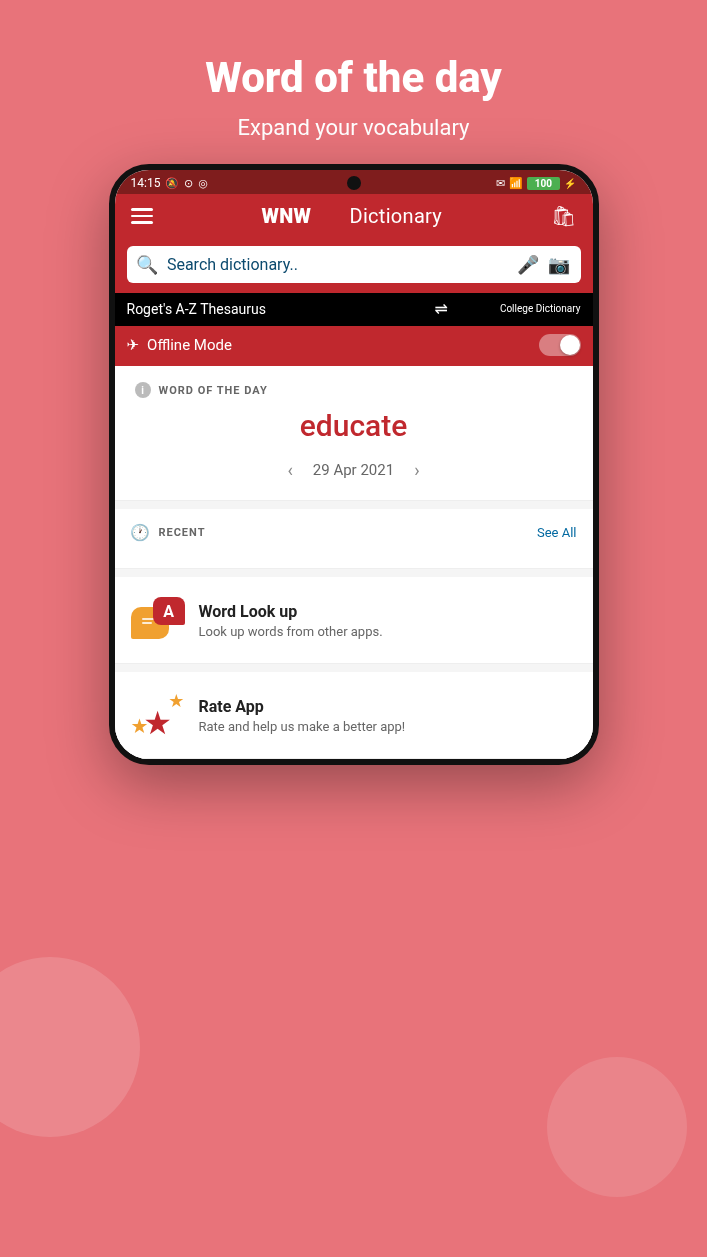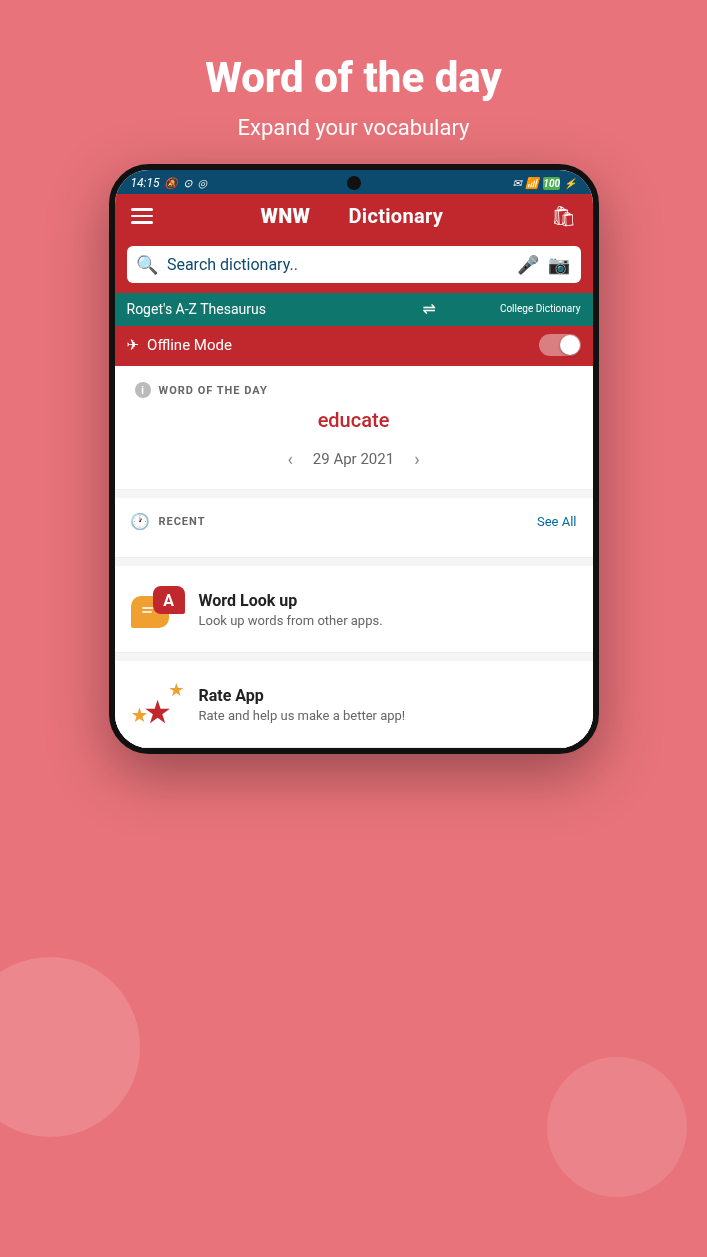--- a/index.html
+++ b/index.html
@@ -58,28 +58,27 @@
       background: #fff;
       border-radius: 40px;
       border: 6px solid #111;
       overflow: hidden;
       position: relative;
       box-shadow: 0 20px 60px rgba(0,0,0,0.35);
     }
 
     
     .status-bar {
-      background: #0c4a6e;
+      background: #7f1d1d;
       display: flex;
       justify-content: space-between;
       align-items: center;
       padding: 6px 16px 4px 16px;
       color: white;
       font-size: 12px;
-      font-style: italic;
     }
     .status-left {
       display: flex;
       align-items: center;
       gap: 5px;
     }
     .status-center {
       position: absolute;
       left: 50%;
       transform: translateX(-50%);
@@ -106,21 +105,21 @@
       padding: 10px 16px;
       color: white;
     }
     .app-bar-title {
       font-size: 20px;
       font-weight: 700;
       color: white;
       letter-spacing: 0.3px;
     }
     .app-bar-title span {
-      font-weight: 700;
+      font-weight: 400;
       margin-left: 33px;
     }
     .hamburger-icon {
       display: flex;
       flex-direction: column;
       gap: 4px;
       cursor: pointer;
     }
     .hamburger-icon div {
       width: 22px;
@@ -155,27 +154,27 @@
       color: #0c4a6e;
       font-size: 16px;
     }
     .mic-icon, .camera-icon-search {
       color: #999;
       font-size: 18px;
     }
 
     
     .toolbar-row {
-      background: #0f766e;
+      background: #000000;
       display: flex;
       align-items: center;
       padding: 6px 12px 8px 12px;
       color: white;
       font-size: 14px;
-      gap: 16px;
+      gap: 4px;
     }
     .toolbar-thesaurus {
       flex: 1;
       font-size: 14px;
       color: white;
     }
     .toolbar-switch-icon {
       margin: 0 8px;
       font-size: 16px;
       color: white;
@@ -249,21 +248,21 @@
       border-radius: 50%;
       display: flex;
       align-items: center;
       justify-content: center;
       color: white;
       font-size: 10px;
       font-weight: 700;
     }
     .wotd-word {
       color: #c0282e;
-      font-size: 20px;
+      font-size: 30px;
       font-weight: 500;
       text-align: center;
       margin: 10px 0 16px 0;
     }
     .wotd-date-row {
       display: flex;
       align-items: center;
       justify-content: center;
       gap: 20px;
       color: #666;
@@ -429,21 +428,21 @@
       <span style="font-size:11px;">🔕</span>
       <span style="font-size:11px;">⊙</span>
       <span style="font-size:11px;">◎</span>
     </div>
     <div class="status-center">
       <div class="camera-dot"></div>
     </div>
     <div class="status-right">
       <span style="font-size:11px;">✉</span>
       <span style="font-size:11px;">📶</span>
-      <span style="font-size:10px; background:#4caf50; padding:1px 0; border-radius:2px; color:white; font-weight:bold;">100</span>
+      <span style="font-size:10px; background:#4caf50; padding:1px 8px; border-radius:2px; color:white; font-weight:bold;">100</span>
       <span style="font-size:10px;">⚡</span>
     </div>
   </div>
 
   <div class="app-bar">
     <div class="hamburger-icon">
       <div></div>
         <div></div>
         <div></div>
     </div>

